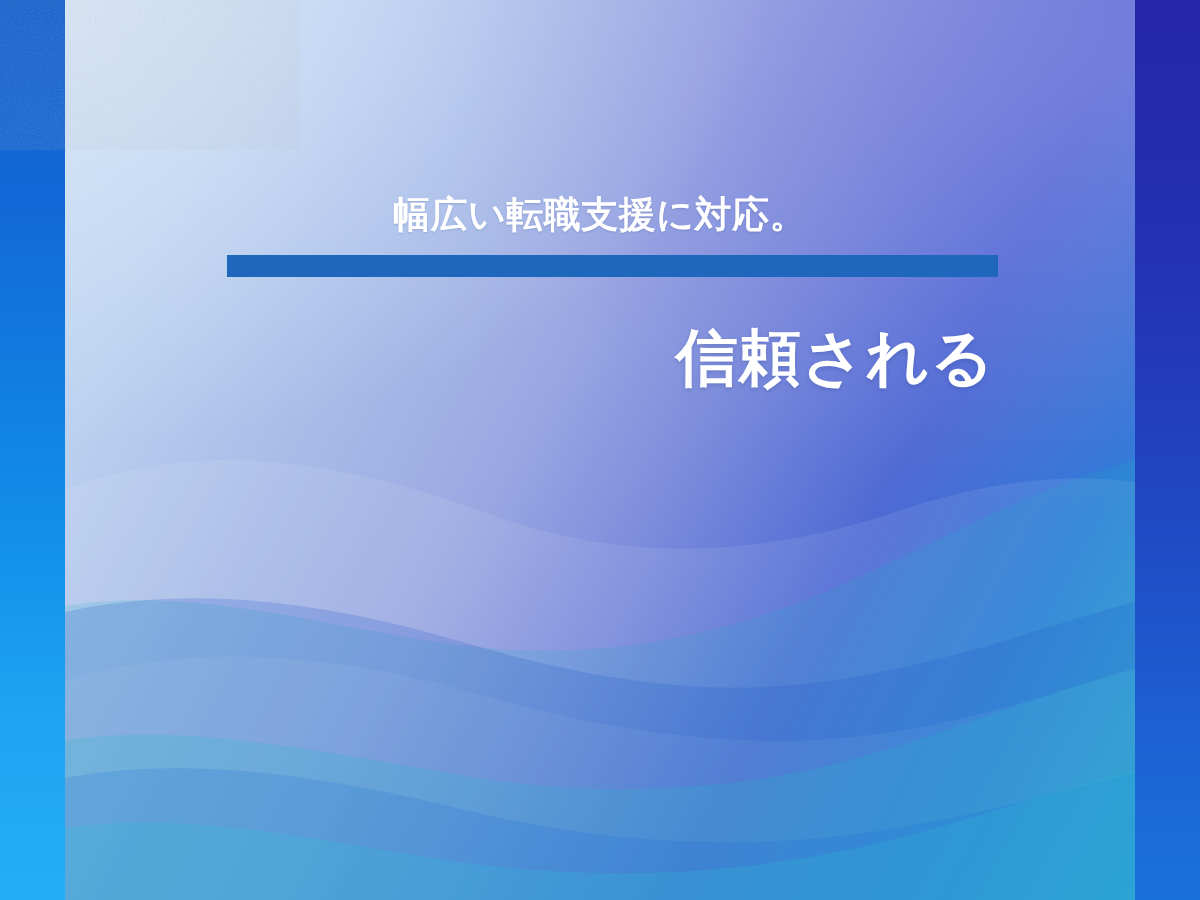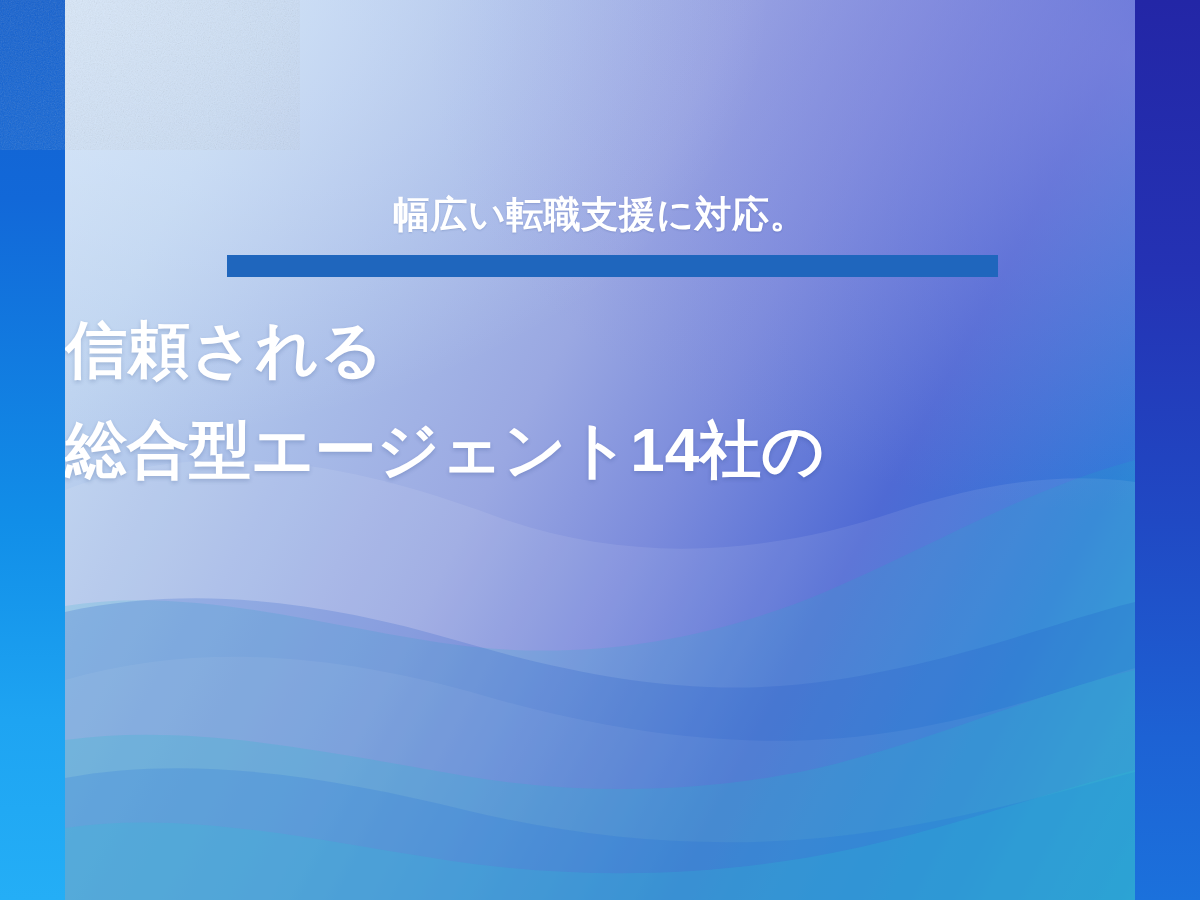--- a/index.html
+++ b/index.html
@@ -104,23 +104,23 @@
 
   .rule {
     position: absolute;
     left: 162px; top: 255px;
     width: 771px; height: 22px;
     background: #1f66bd;
   }
 
   .headline {
     position: absolute;
-    left: 0; top: 300px;
+    left: 0; top: 308px;
     width: 930px;
-    text-align: left;
+    text-align: right;
     color: #ffffff;
     font-weight: 700;
     font-size: 62px;
     line-height: 100px;
     letter-spacing: 1px;
     text-shadow: 0 2px 4px rgba(20,50,110,0.20);
   }
   .headline .line { display: block; white-space: nowrap; }
   .headline .line.l2 { letter-spacing: 0px; }
 
@@ -165,21 +165,20 @@
   <div class="content">
 
     <div class="subtitle-wrap">
       <span class="subtitle">幅広い転職支援に対応。</span>
     </div>
 
     <div class="rule"></div>
 
     <div class="headline">
       <span class="line l1">信頼される</span>
-      <span class="line l2">総合型エージェント14社の</span>
     </div>
   </div>
 
   <svg class="grain">
     <filter id="noiseFilter">
       <feTurbulence type="fractalNoise" baseFrequency="0.85" numOctaves="3" stitchTiles="stitch"></feTurbulence>
       <feColorMatrix type="saturate" values="0"></feColorMatrix>
     </filter>
     <rect width="100%" height="100%" filter="url(#noiseFilter)"></rect>
   </svg>

